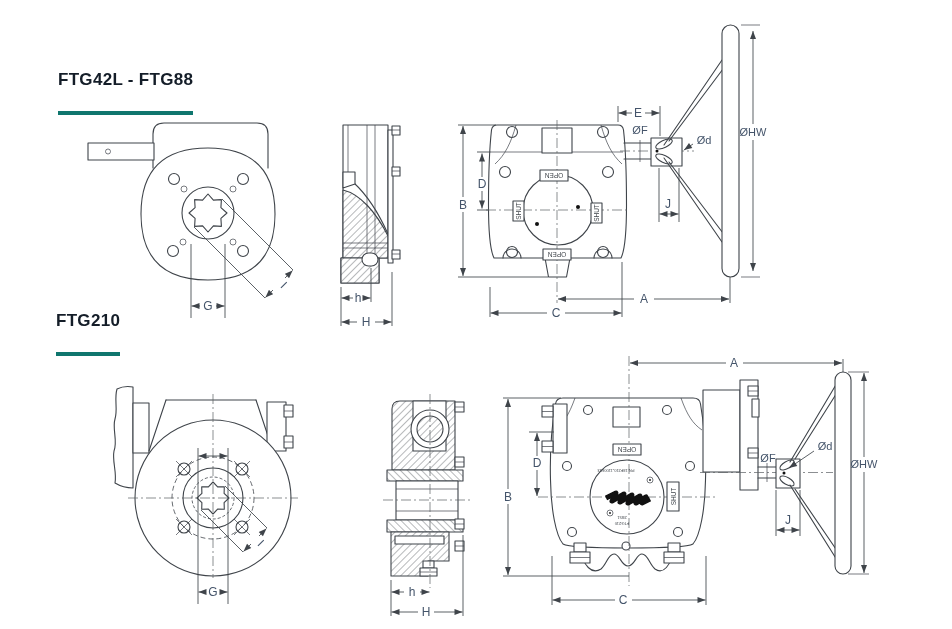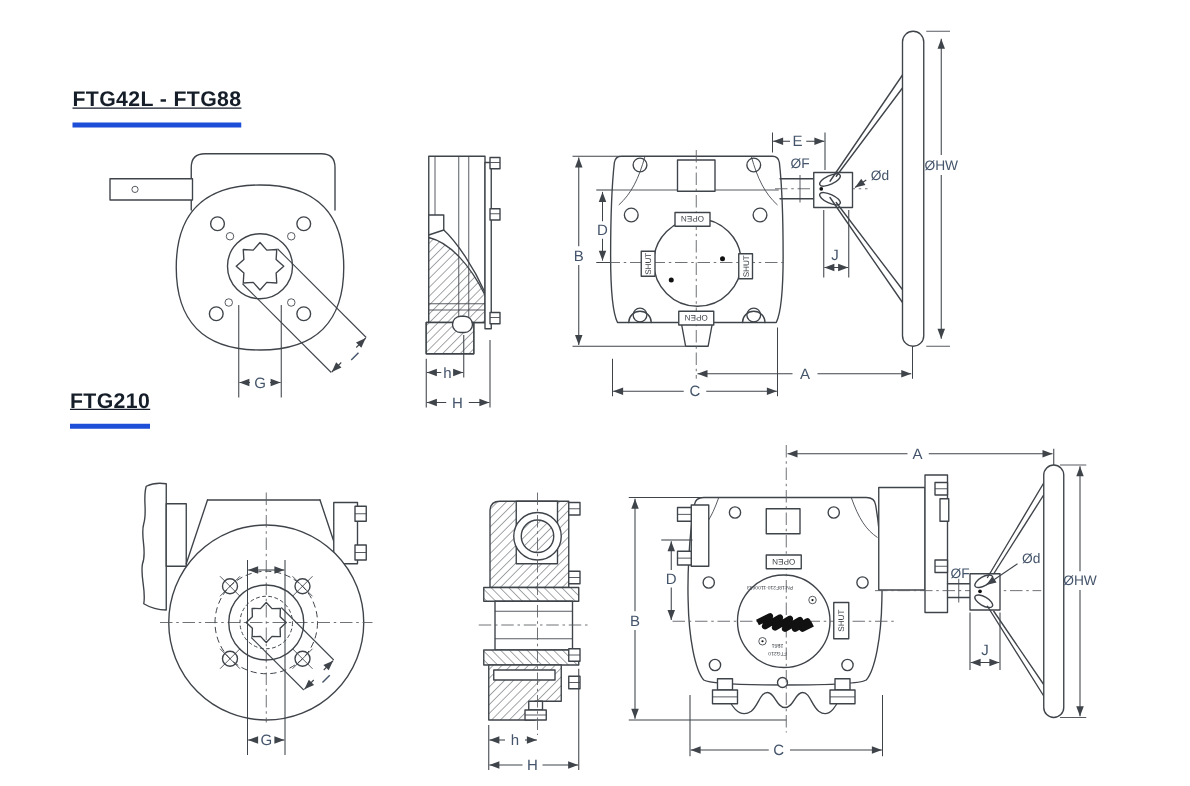--- a/index.html
+++ b/index.html
@@ -1,19 +1,19 @@
 <!DOCTYPE html>
 <html><head>
 <meta charset="utf-8">
 <style>
   html,body{margin:0;padding:0;background:#fff;}
   #stage{position:relative;width:952px;height:629px;background:#fff;overflow:hidden;
          font-family:"Liberation Sans",sans-serif;}
   .title{position:absolute;display:inline-block;font:bold 17px "Liberation Sans",sans-serif;
-         color:#141d28;border-bottom:4px solid #1d4ed8;padding-bottom:8px;letter-spacing:.3px;text-decoration:underline;}
+         color:#141d28;border-bottom:4px solid #0f766e;padding-bottom:21px;letter-spacing:.3px;}
   #title-1{left:58px;top:70px;}
   #title-2{left:56px;top:311px;}
   svg{position:absolute;left:0;top:0;}
   .s   {stroke:#3f444a;stroke-width:1.1;fill:none;stroke-linejoin:round;stroke-linecap:round;}
   .sw  {stroke:#3f444a;stroke-width:1.1;fill:#fff;stroke-linejoin:round;}
   .sh45 {stroke:#3f444a;stroke-width:1.1;fill:url(#h45);stroke-linejoin:round;}
   .sh135{stroke:#3f444a;stroke-width:1.1;fill:url(#h135);stroke-linejoin:round;}
   .thin{stroke:#3f444a;stroke-width:0.7;fill:none;}
   .diml{stroke:#3f444a;stroke-width:0.85;fill:none;}
   .cl  {stroke:#5a5e63;stroke-width:0.7;stroke-dasharray:10 3 2 3;fill:none;}

